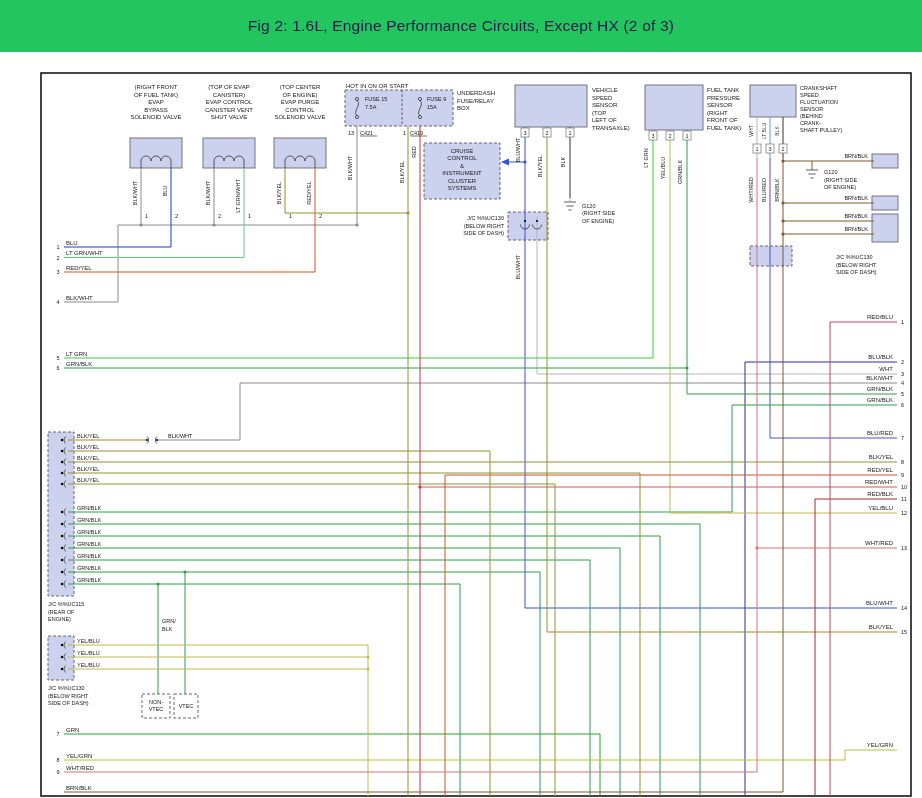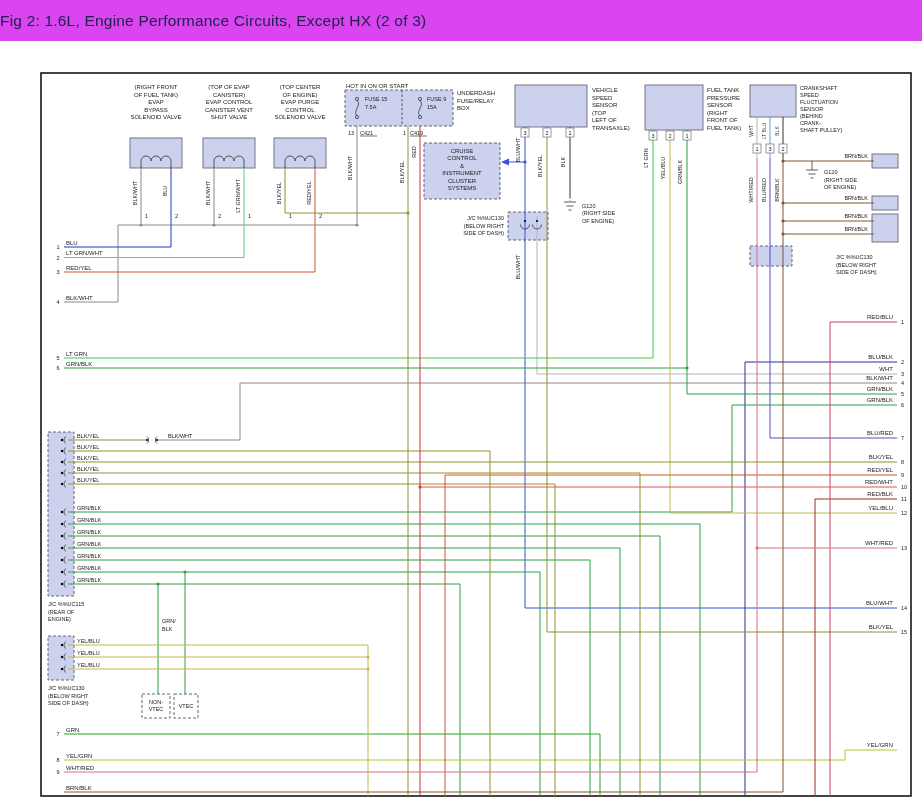--- a/index.html
+++ b/index.html
@@ -1,17 +1,17 @@
 <!DOCTYPE html>
 <html><head>
 <meta charset="utf-8">
 <style>
   html,body{margin:0;padding:0}
   body{width:922px;height:798px;position:relative;background:#fff;font-family:"Liberation Sans",sans-serif;overflow:hidden}
-  .title-bar{position:absolute;left:0;top:0;width:922px;height:41px;background:#d946ef;display:flex;align-items:center;justify-content:flex-start}
+  .title-bar{position:absolute;left:0;top:0;width:922px;height:52px;background:#22c55e;display:flex;align-items:center;justify-content:center}
   .title-bar span{font-size:15.5px;color:#20204e;letter-spacing:.2px}
   svg{position:absolute;left:0;top:0}
   text{fill:#1a1a1a}
   .t6{font-size:6px}
   .t55{font-size:5.5px}
   .t5{font-size:5px}
   .mid{text-anchor:middle}
   .end{text-anchor:end}
   .frame{fill:none;stroke:#161616;stroke-width:1.6}
   .cbox{fill:#ccd2ee;stroke:#667;stroke-width:.9}

